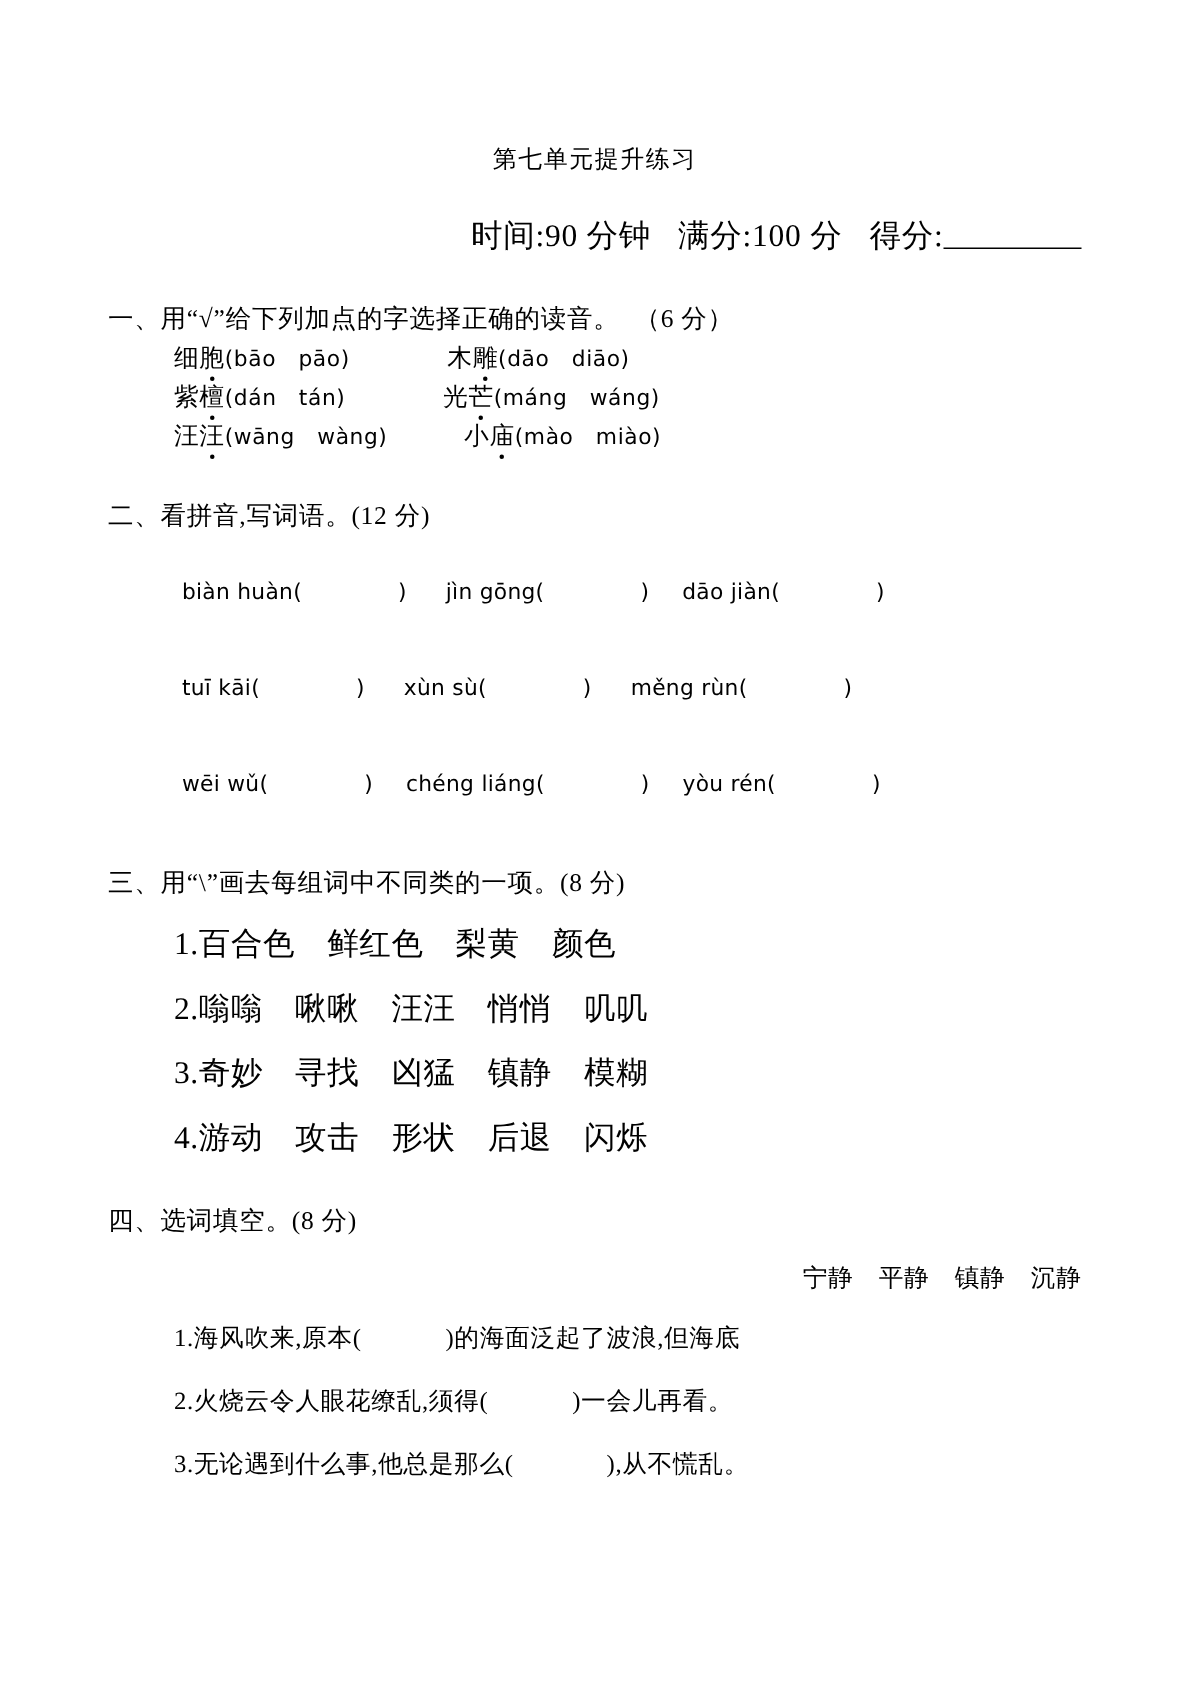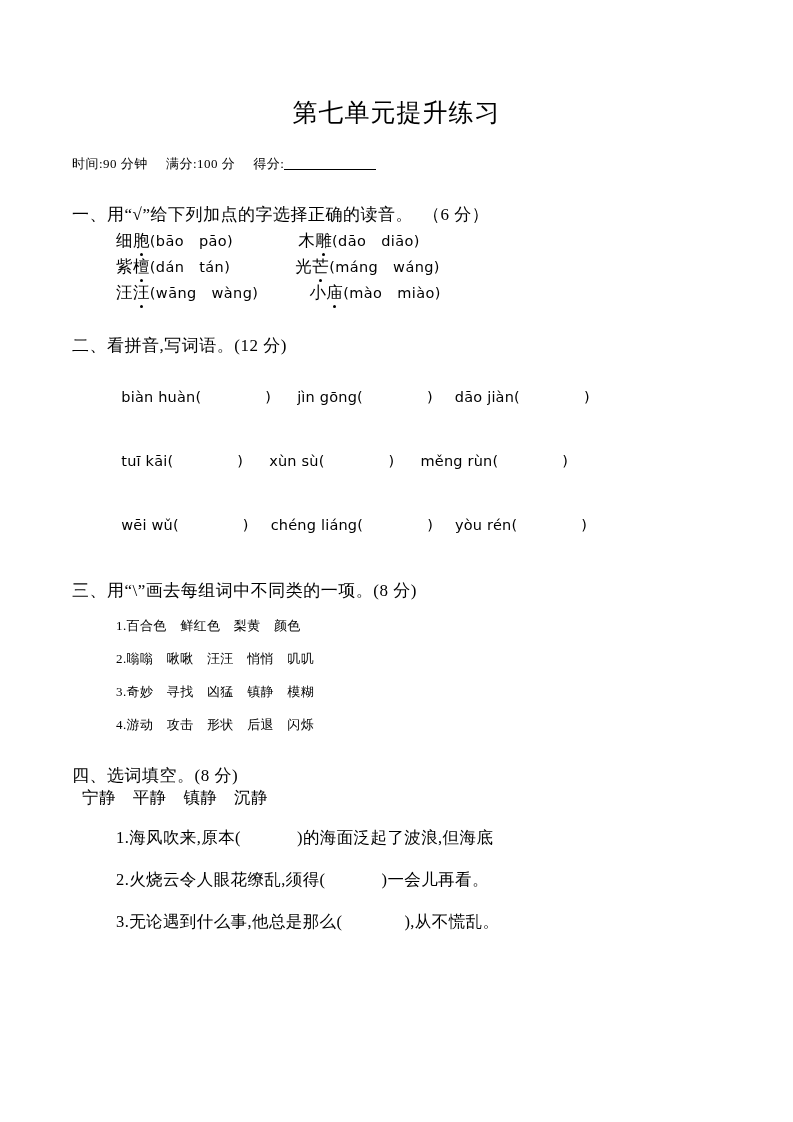--- a/index.html
+++ b/index.html
@@ -17,27 +17,27 @@
   }
   .page {
     position: relative;
     width: 793px;
     height: 1122px;
     box-sizing: border-box;
     padding: 0 72px;
   }
   .doc-title {
     text-align: center;
-    font-size: 25px;
+    font-size: 16px;
     margin-top: 96px;
     letter-spacing: 1px;
   }
   .meta-line {
-    text-align: left;
-    font-size: 13px;
+    text-align: right;
+    font-size: 21px;
     margin-top: 26px;
     letter-spacing: 0.5px;
   }
   .meta-line .sp { display: inline-block; width: 18px; }
   .score-blank {
     display: inline-block;
     width: 92px;
     border-bottom: 1px solid #000;
     vertical-align: -2px;
   }
@@ -75,27 +75,28 @@
   }
   .py-row {
     margin-top: 16px;
     font-family: "DejaVu Sans", "Liberation Sans", sans-serif;
     font-size: 14.5px;
     letter-spacing: 0.2px;
     white-space: pre;
   }
   .py-item { display: inline-block; text-align: center; }
   .list-row {
-    font-size: 13px;
+    font-size: 21px;
     margin-top: 15px;
     letter-spacing: 0.4px;
   }
   .choices {
-    text-align: left;
+    text-align: right;
     font-size: 16.5px;
+    margin-top: 16px;
     letter-spacing: 0.4px;
     padding-left: 10px;
   }
   .q-row {
     font-size: 16.5px;
     margin-top: 15px;
     letter-spacing: 0.4px;
     line-height: 1.65;
   }
   .q-row.cont { margin-top: 0; margin-left: 0; }

